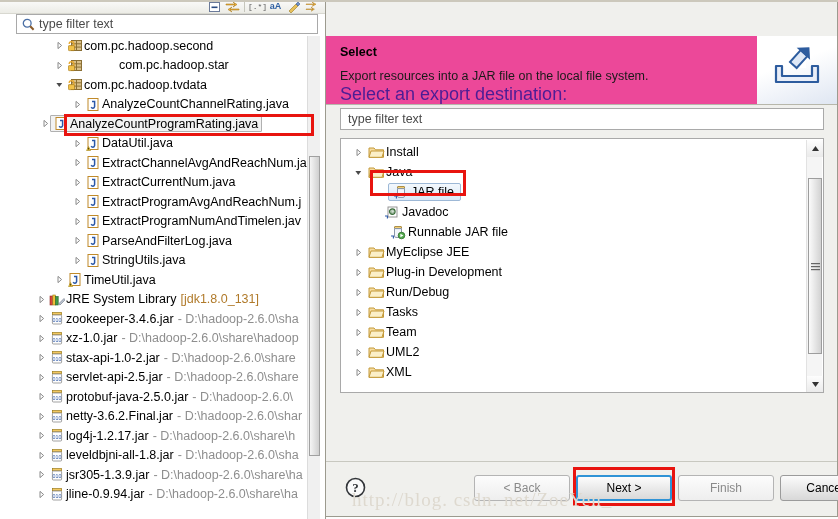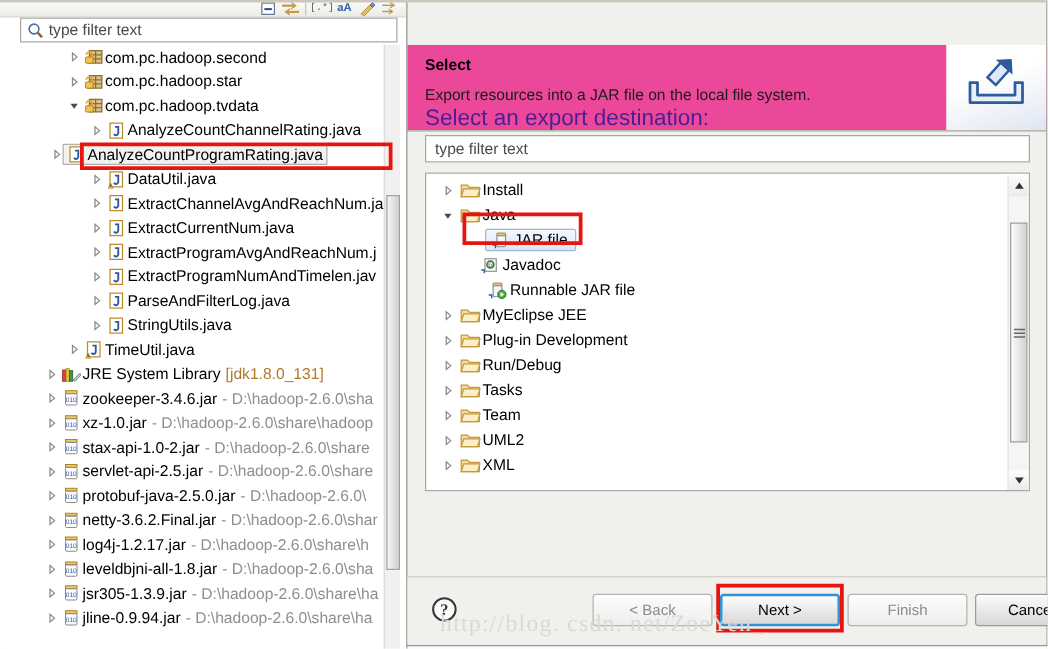--- a/index.html
+++ b/index.html
@@ -267,21 +267,21 @@
             </span>
             <span class="lbl">com.pc.hadoop.second</span>
           </span>
         </div>
         <div class="row" style="padding-left: 52px;">
           <span class="arrow">
             <svg width="9" height="9" viewBox="0 0 9 9">
               <path d="M3 1.4 L6.6 4.5 L3 7.6 Z" fill="none" stroke="#8a8a8a" stroke-width="1"></path>
             </svg>
           </span>
-          <span style="display: flex; align-items: center;">
+          <span style="display: flex; align-items: center; gap: 35px;">
             <span class="ico">
               <svg width="15" height="15" viewBox="0 0 15 15">
                 <rect x="3.5" y="2.5" width="10" height="10" fill="#d9c08a" stroke="#8a6f34"></rect>
                 <line x1="3.5" y1="5.8" x2="13.5" y2="5.8" stroke="#8a6f34"></line>
                 <line x1="3.5" y1="9.1" x2="13.5" y2="9.1" stroke="#8a6f34"></line>
                 <line x1="8.5" y1="2.5" x2="8.5" y2="12.5" stroke="#8a6f34"></line>
                 <path d="M0.5 6 a3 3 0 0 1 6 0 v2 h-1.2 v-2 a1.8 1.8 0 0 0 -3.6 0 z" fill="#e8a72c"></path>
                 <rect x="0.3" y="7.6" width="6.2" height="5" rx="1" fill="#f2c24a" stroke="#a87a18" stroke-width=".7"></rect>
               </svg>
             </span>

